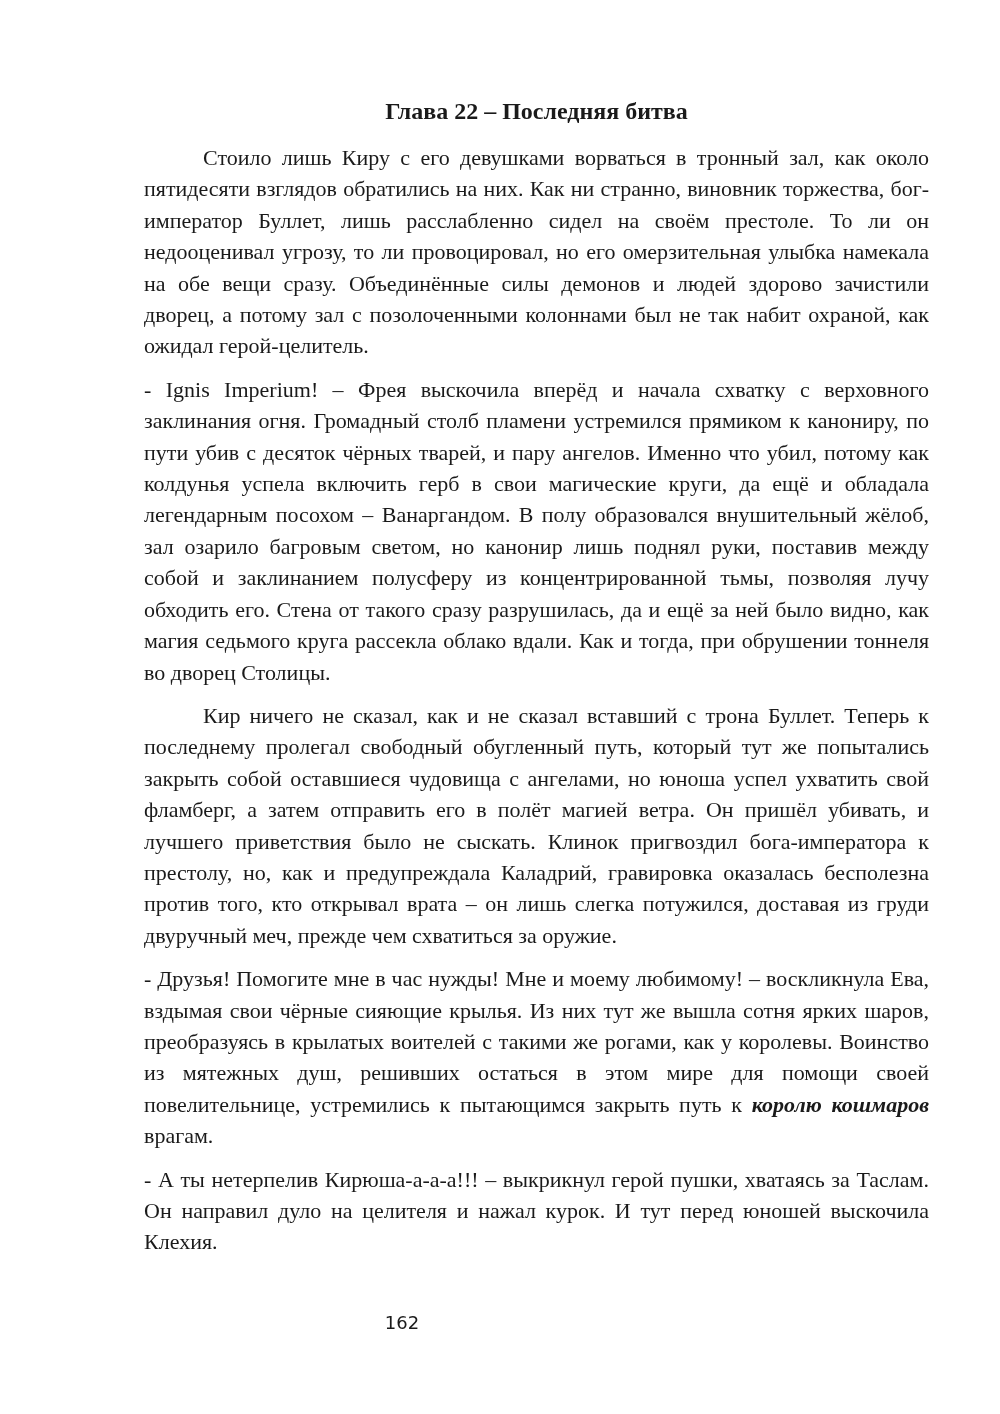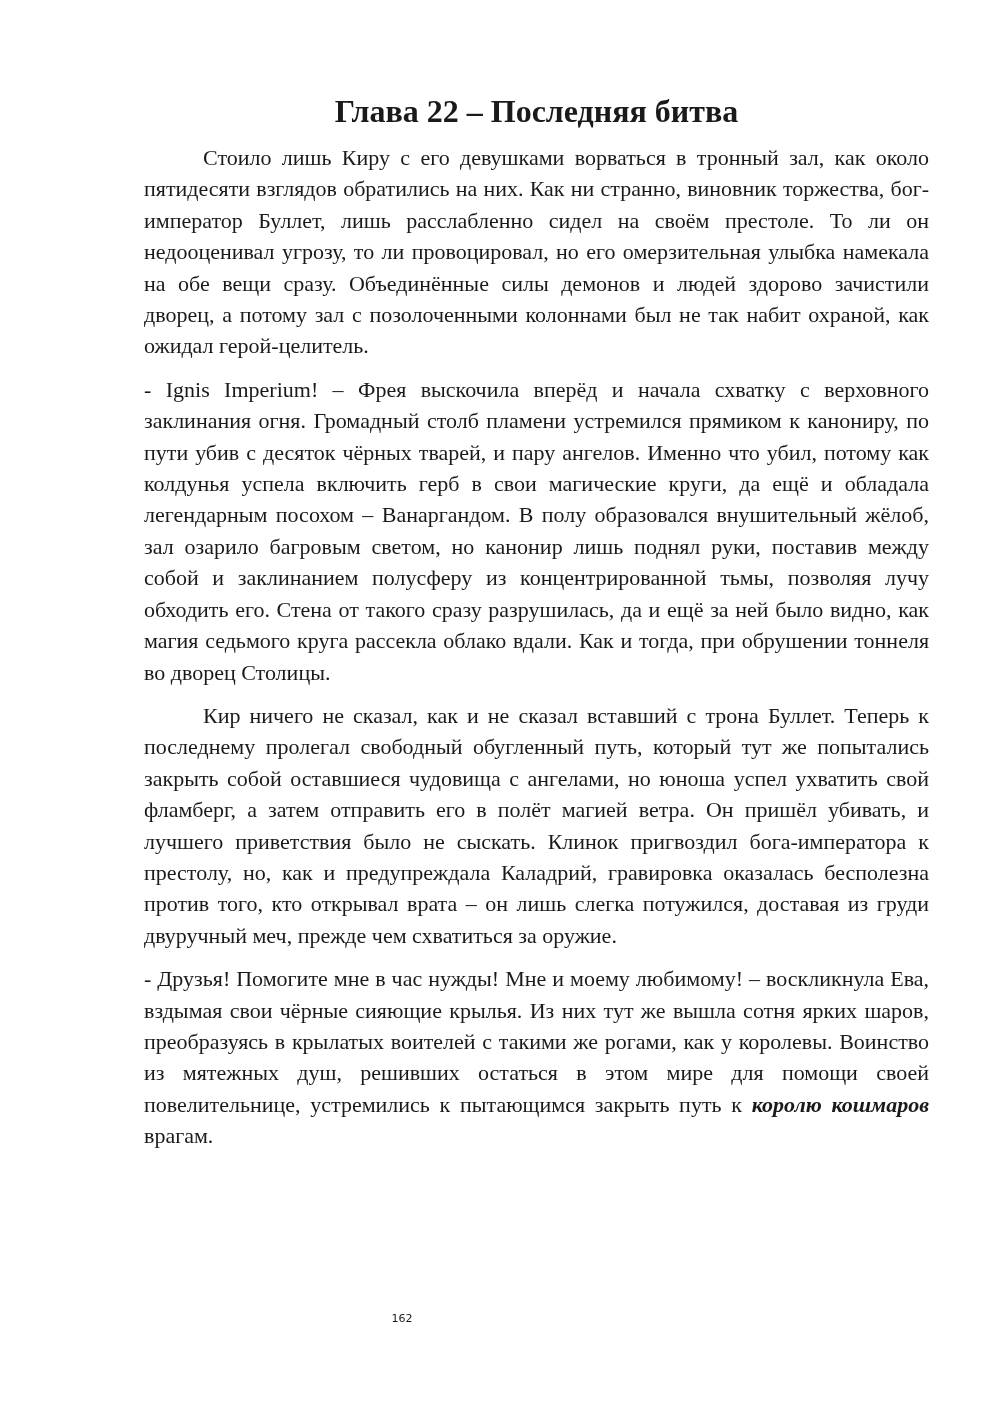--- a/index.html
+++ b/index.html
@@ -3,42 +3,43 @@
   <meta charset="utf-8">
   <style>
     html, body { margin: 0; padding: 0; background: #ffffff; }
     body { width: 1000px; height: 1414px; position: relative; overflow: hidden; }
     .page {
       position: absolute; left: 144px; top: 92px; width: 785px;
       font-family: "Liberation Serif", serif; color: #1a1a1a;
       font-size: 22px; line-height: 31.4px;
     }
     .title {
-      text-align: center; font-weight: bold; font-size: 32px;
+      text-align: center; font-weight: bold; font-size: 24px;
       line-height: 38px; margin: 0 0 12px 0;
     }
     .para { margin: 12px 0 12px 0; text-align: justify; }
     .para.indent { text-indent: 59px; }
     .para.dialog { text-indent: 0; }
     .page-number {
       position: absolute; left: 0; width: 804px; top: 1312px;
       text-align: center; font-family: "DejaVu Sans", sans-serif;
-      font-size: 11px; color: #1a1a1a;
+      font-size: 18px; color: #1a1a1a;
     }
     .emph { font-weight: bold; font-style: italic; }
   </style>
 </head>
 <body>
 
 <div class="page">
   <h1 class="title">Глава 22 – Последняя битва</h1>
 
   <p class="para indent">Стоило лишь Киру с его девушками ворваться в тронный зал, как около пятидесяти взглядов обратились на них. Как ни странно, виновник торжества, бог-император Буллет, лишь расслабленно сидел на своём престоле. То ли он недооценивал угрозу, то ли провоцировал, но его омерзительная улыбка намекала на обе вещи сразу. Объединённые силы демонов и людей здорово зачистили дворец, а потому зал с позолоченными колоннами был не так набит охраной, как ожидал герой-целитель.</p>
 
   <p class="para dialog">- Ignis Imperium! – Фрея выскочила вперёд и начала схватку с верховного заклинания огня. Громадный столб пламени устремился прямиком к канониру, по пути убив с десяток чёрных тварей, и пару ангелов. Именно что убил, потому как колдунья успела включить герб в свои магические круги, да ещё и обладала легендарным посохом – Ванаргандом. В полу образовался внушительный жёлоб, зал озарило багровым светом, но канонир лишь поднял руки, поставив между собой и заклинанием полусферу из концентрированной тьмы, позволяя лучу обходить его. Стена от такого сразу разрушилась, да и ещё за ней было видно, как магия седьмого круга рассекла облако вдали. Как и тогда, при обрушении тоннеля во дворец Столицы.</p>
 
   <p class="para indent">Кир ничего не сказал, как и не сказал вставший с трона Буллет. Теперь к последнему пролегал свободный обугленный путь, который тут же попытались закрыть собой оставшиеся чудовища с ангелами, но юноша успел ухватить свой фламберг, а затем отправить его в полёт магией ветра. Он пришёл убивать, и лучшего приветствия было не сыскать. Клинок пригвоздил бога-императора к престолу, но, как и предупреждала Каладрий, гравировка оказалась бесполезна против того, кто открывал врата – он лишь слегка потужился, доставая из груди двуручный меч, прежде чем схватиться за оружие.</p>
 
   <p class="para dialog"><span>- Друзья! Помогите мне в час нужды! Мне и моему любимому! – воскликнула Ева, вздымая свои чёрные сияющие крылья. Из них тут же вышла сотня ярких шаров, преобразуясь в крылатых воителей с такими же рогами, как у королевы. Воинство из мятежных душ, решивших остаться в этом мире для помощи своей повелительнице, устремились к пытающимся закрыть путь к </span><span class="emph">королю кошмаров</span><span> врагам.</span></p>
 
+  <p class="para dialog">- А ты нетерпелив Кирюша-а-а-а!!! – выкрикнул герой пушки, хватаясь за Таслам. Он направил дуло на целителя и нажал курок. И тут перед юношей выскочила Клехия.</p>
 </div>
 
 <div class="page-number">162</div>
 
 </body></html>

